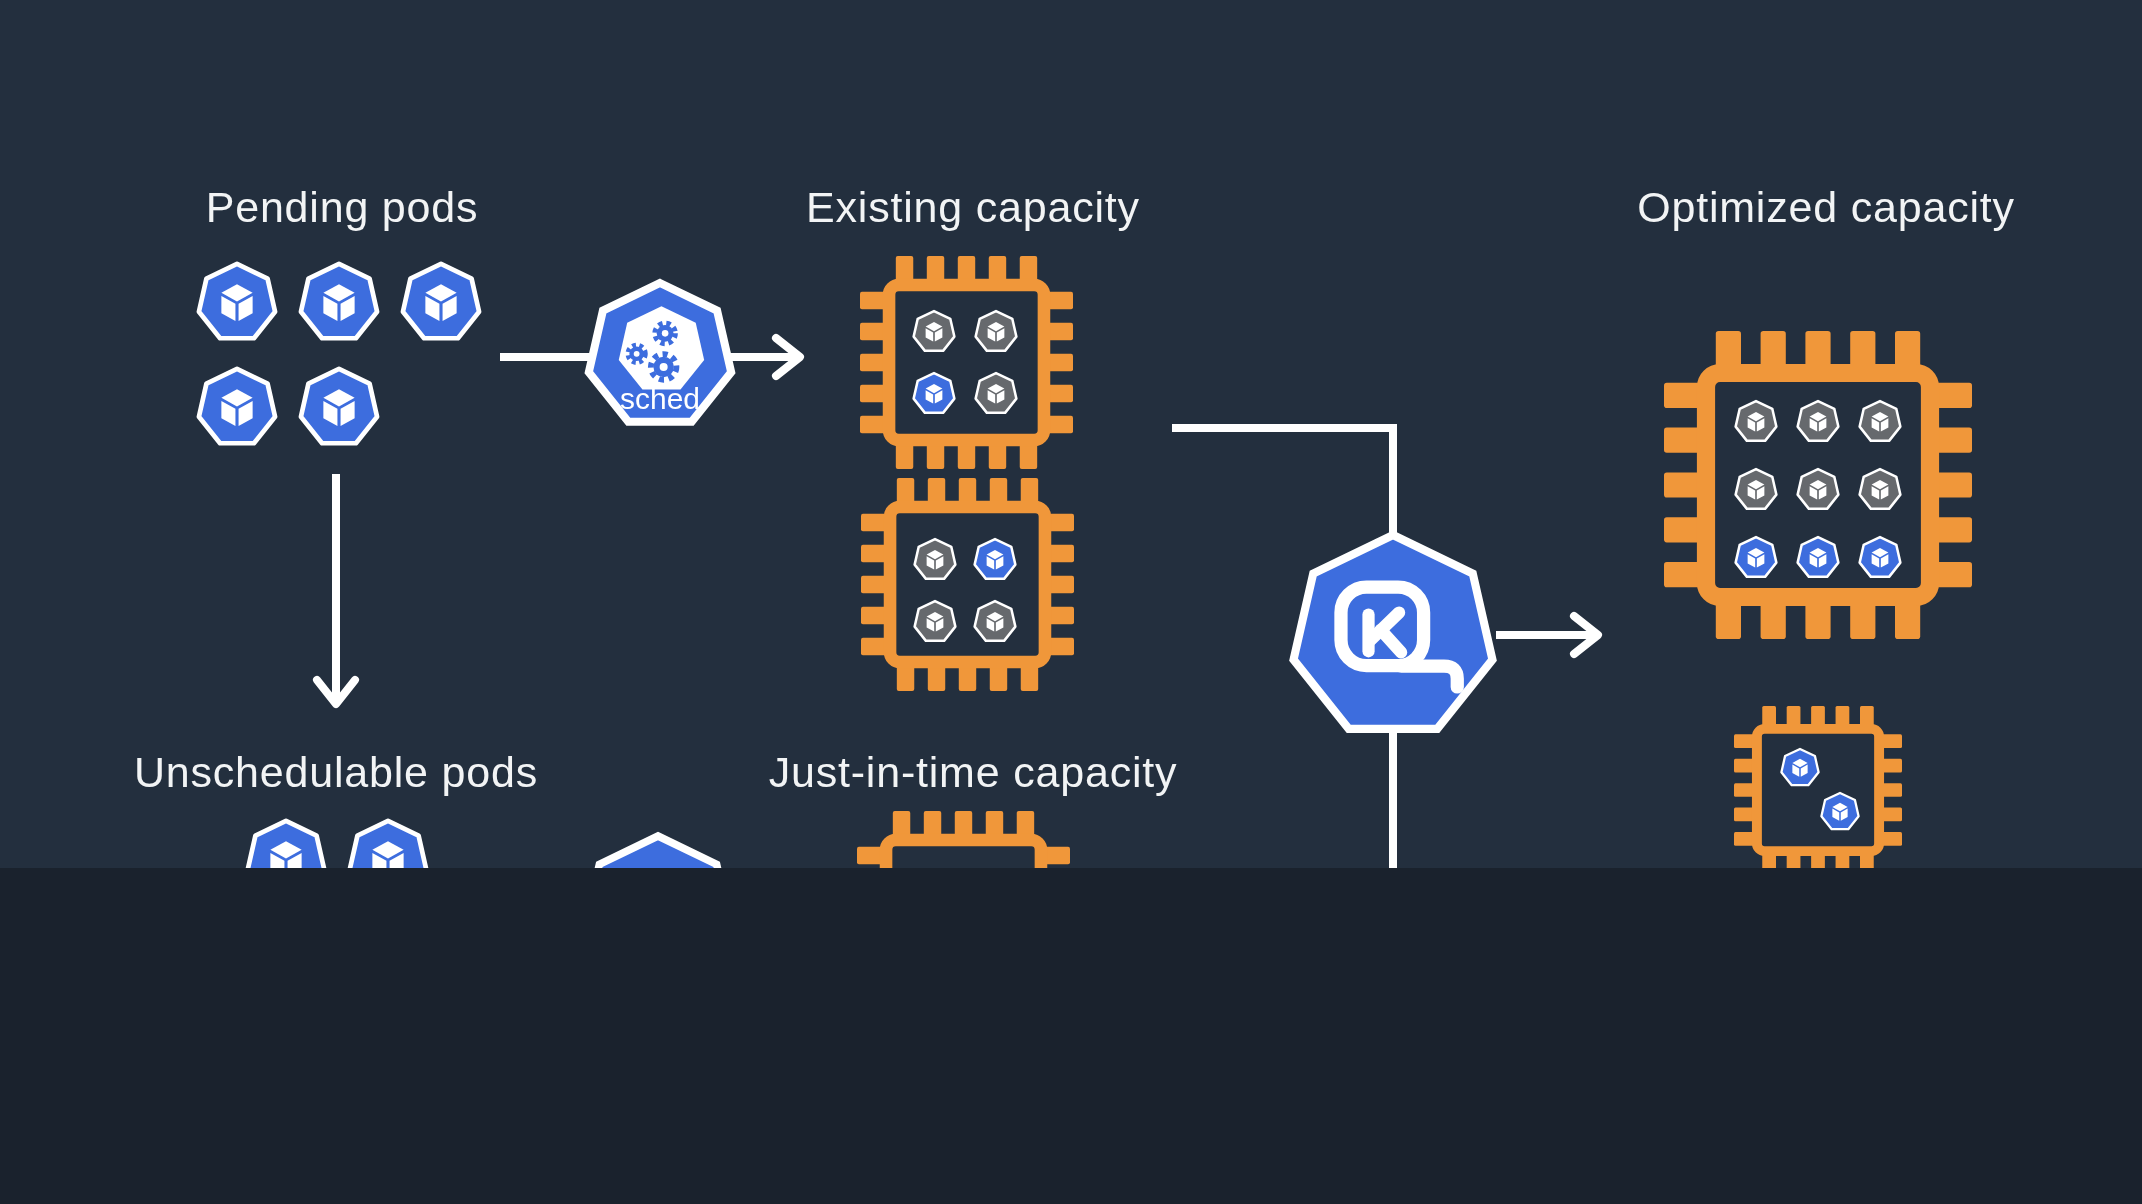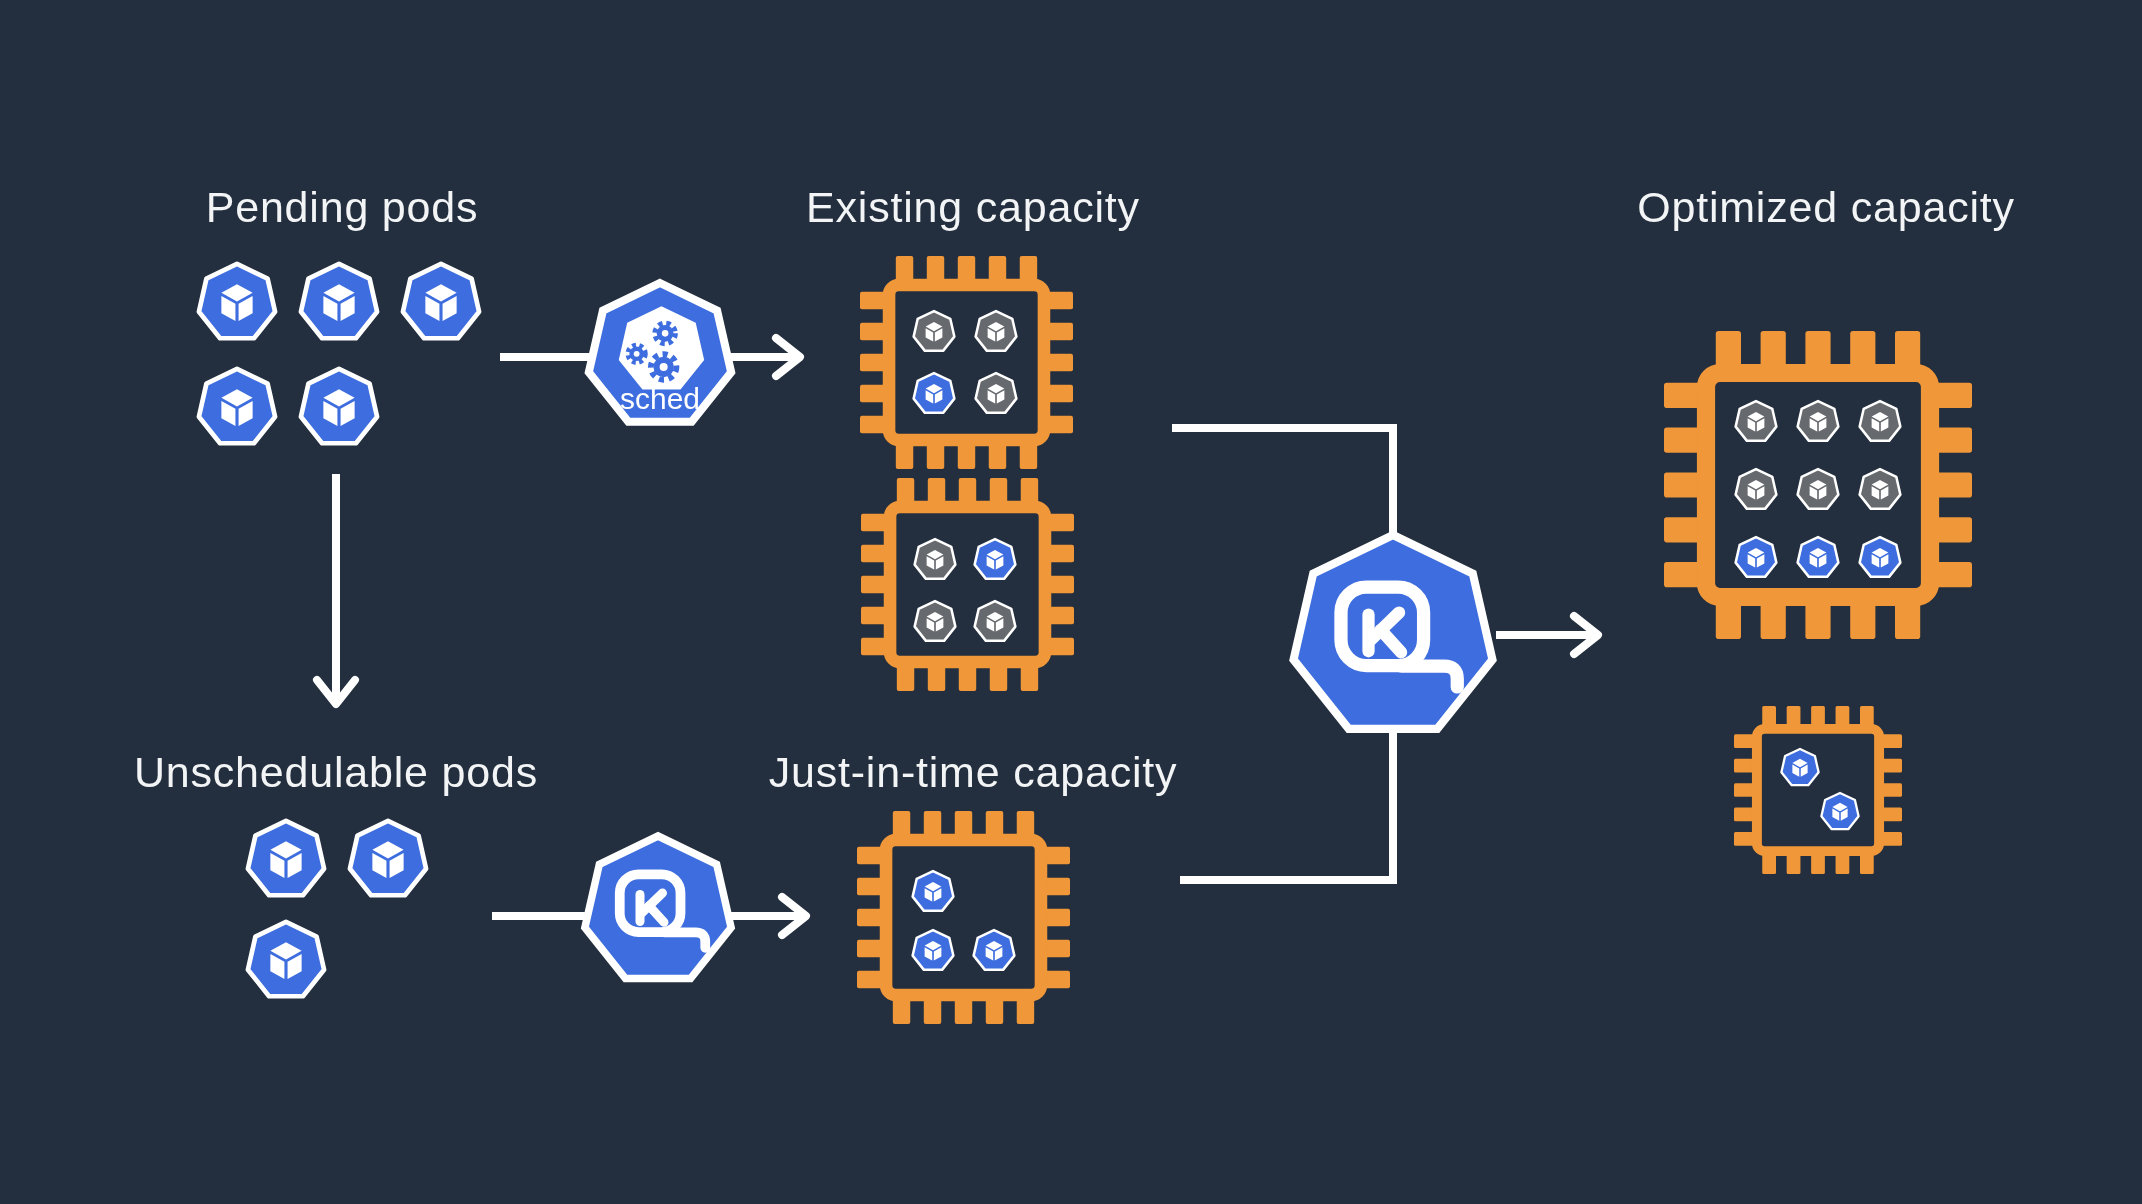--- a/index.html
+++ b/index.html
@@ -1,18 +1,18 @@
 <!DOCTYPE html>
 <html style="--background: #232F3E; --pod_blue: #3D6DDE; --pod_gray: #66696D; --chip_orange: #F0973A; --line: #FFFFFF; --title_text: #F2F4F5;"><head>
 <meta charset="utf-8">
 <style>
   html,body { margin:0; padding:0; background:#1a222d; }
   .stage {
     position:relative;
-    width:2142px; height:1204px;
+    width:2142px; height:868px;
     overflow:hidden;
     background:var(--background,#232F3E);
     font-family:"Liberation Sans", sans-serif;
     text-decoration:underline;
   }
   svg { display:block; }
   .title {
     fill:var(--title_text,#F2F4F5);
     font-family:"Liberation Sans", sans-serif;
     font-size:43px;

